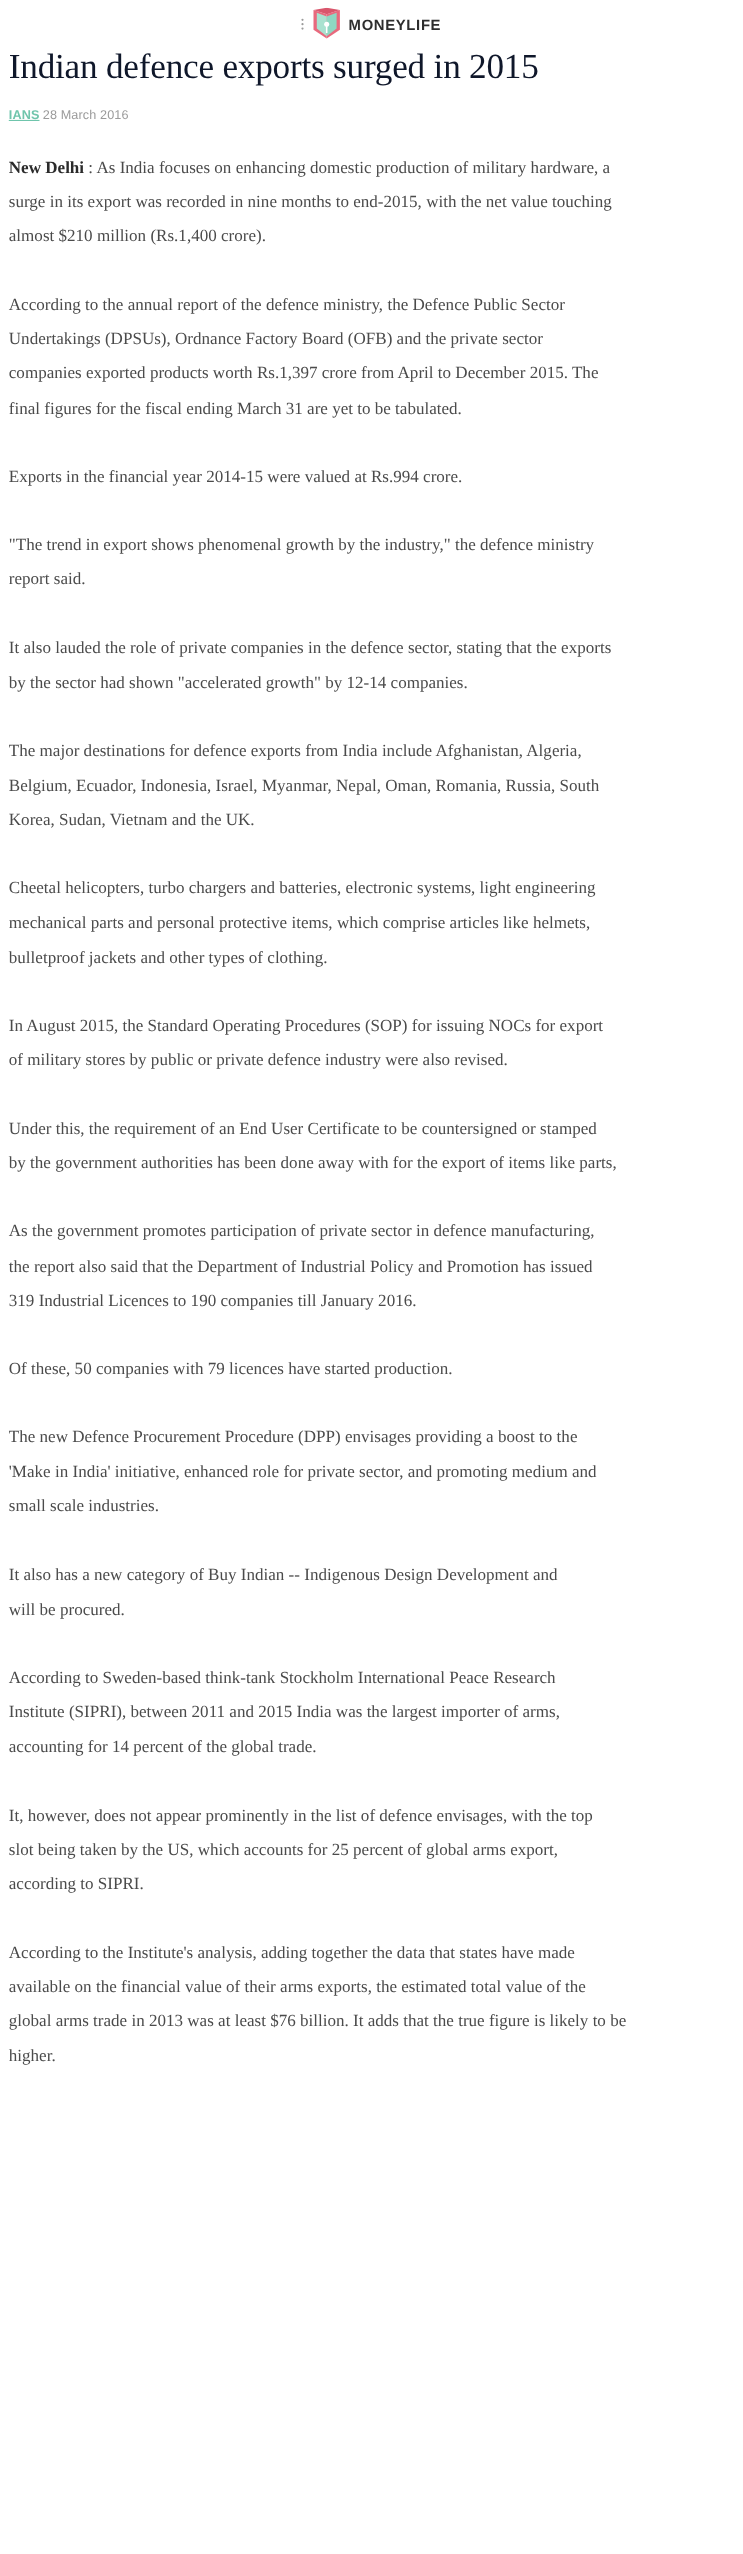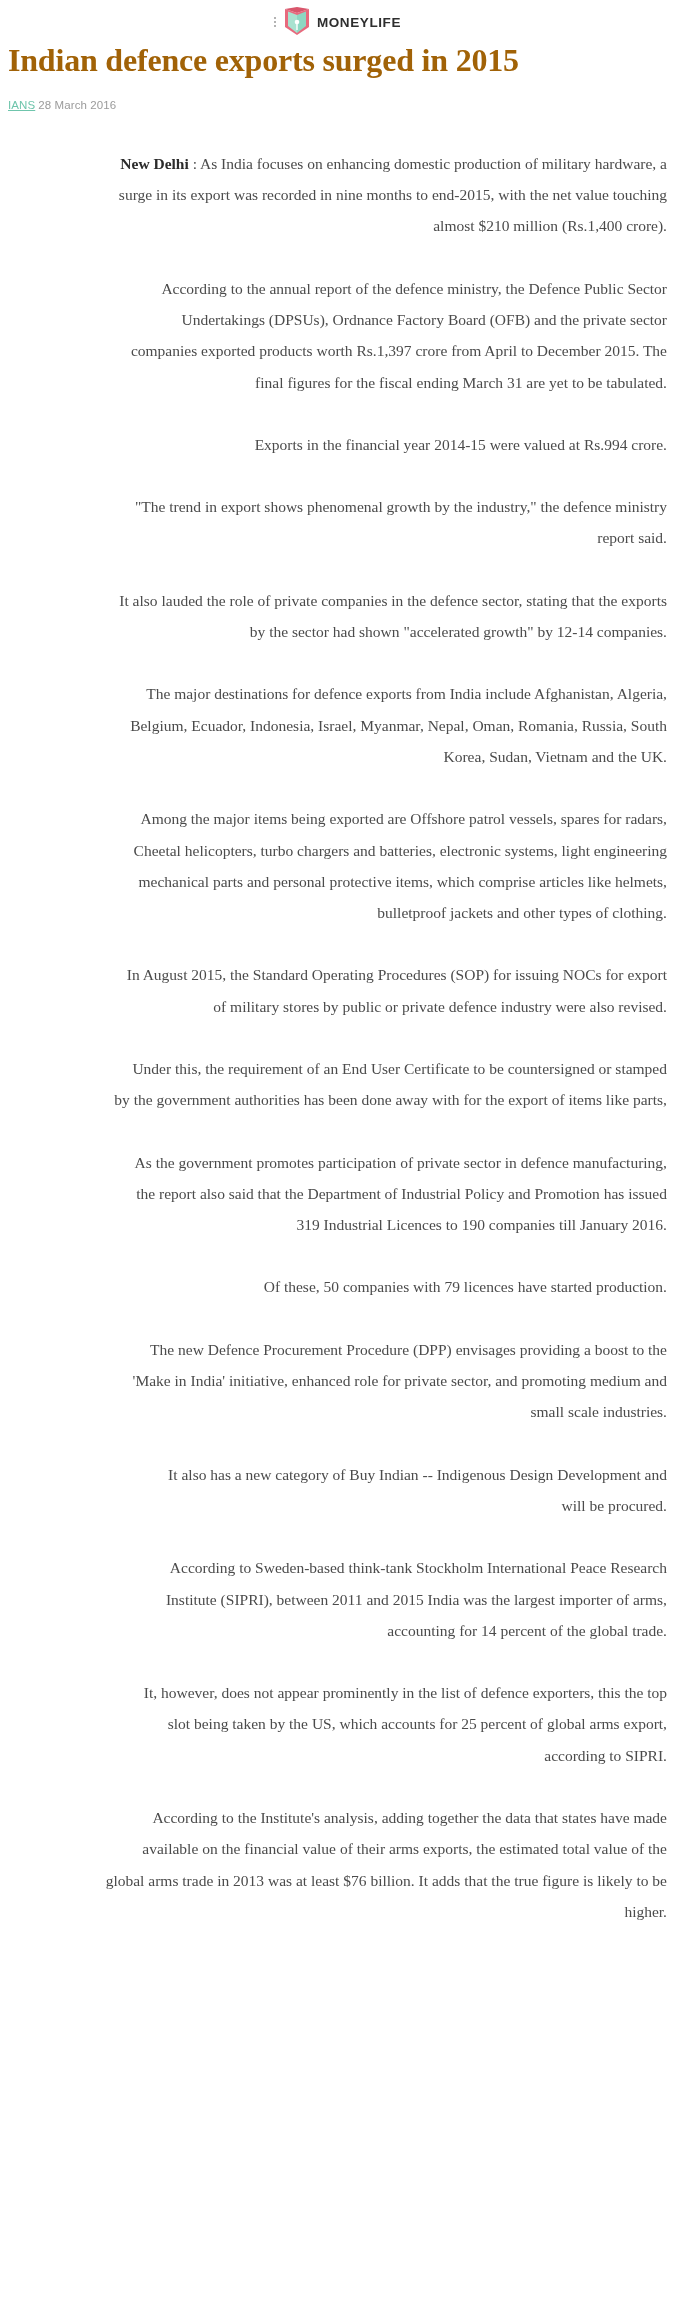--- a/index.html
+++ b/index.html
@@ -59,47 +59,46 @@
     color: #2e2e2e;
   }
 
   
   .headline {
     margin: 2px 0 0 0;
     padding: 0 8px;
     font-family: "Liberation Serif", "DejaVu Serif", serif;
     font-size: 32px;
     line-height: 1.18;
-    font-weight: 700;
-    color: #a16207;
+    font-weight: 400;
+    color: #0f172a;
     letter-spacing: -0.2px;
   }
 
   
   .byline {
     padding: 0 8px;
     margin-top: 19px;
     font-family: "Liberation Sans", "DejaVu Sans", sans-serif;
     font-size: 11.5px;
     color: #9b9b9b;
     letter-spacing: 0.1px;
   }
   .byline .source {
     color: #6fc5ac;
     text-decoration: underline;
     text-underline-offset: 1px;
-    font-weight: 400;
+    font-weight: 700;
     margin-right: 3px;
   }
 
   
   .article {
     padding: 0 8px;
-    margin-top: 37px;
-    text-align: right;
+    margin-top: 26px;
   }
   .article p {
     margin: 0 0 31px 0;
     font-size: 15.5px;
     line-height: 2.02;
     color: #4b4b4b;
     font-family: "Liberation Serif", "DejaVu Serif", serif;
   }
   .article p:last-child { margin-bottom: 0; }
   .article p .dateline {
@@ -164,21 +163,20 @@
       <p>
         <span class="line">It also lauded the role of private companies in the defence sector, stating that the exports</span>
         <span class="line">by the sector had shown "accelerated growth" by 12-14 companies.</span>
       </p>
       <p>
         <span class="line">The major destinations for defence exports from India include Afghanistan, Algeria,</span>
         <span class="line">Belgium, Ecuador, Indonesia, Israel, Myanmar, Nepal, Oman, Romania, Russia, South</span>
         <span class="line">Korea, Sudan, Vietnam and the UK.</span>
       </p>
       <p>
-        <span class="line">Among the major items being exported are Offshore patrol vessels, spares for radars,</span>
         <span class="line">Cheetal helicopters, turbo chargers and batteries, electronic systems, light engineering</span>
         <span class="line">mechanical parts and personal protective items, which comprise articles like helmets,</span>
         <span class="line">bulletproof jackets and other types of clothing.</span>
       </p>
       <p>
         <span class="line">In August 2015, the Standard Operating Procedures (SOP) for issuing NOCs for export</span>
         <span class="line">of military stores by public or private defence industry were also revised.</span>
       </p>
       <p>
         <span class="line">Under this, the requirement of an End User Certificate to be countersigned or stamped</span>
@@ -200,21 +198,21 @@
       <p>
         <span class="line">It also has a new category of Buy Indian -- Indigenous Design Development and</span>
         <span class="line">will be procured.</span>
       </p>
       <p>
         <span class="line">According to Sweden-based think-tank Stockholm International Peace Research</span>
         <span class="line">Institute (SIPRI), between 2011 and 2015 India was the largest importer of arms,</span>
         <span class="line">accounting for 14 percent of the global trade.</span>
       </p>
       <p>
-        <span class="line">It, however, does not appear prominently in the list of defence exporters, this the top</span>
+        <span class="line">It, however, does not appear prominently in the list of defence envisages, with the top</span>
         <span class="line">slot being taken by the US, which accounts for 25 percent of global arms export,</span>
         <span class="line">according to SIPRI.</span>
       </p>
       <p>
         <span class="line">According to the Institute's analysis, adding together the data that states have made</span>
         <span class="line">available on the financial value of their arms exports, the estimated total value of the</span>
         <span class="line">global arms trade in 2013 was at least $76 billion. It adds that the true figure is likely to be</span>
         <span class="line">higher.</span>
       </p>
     </div>

